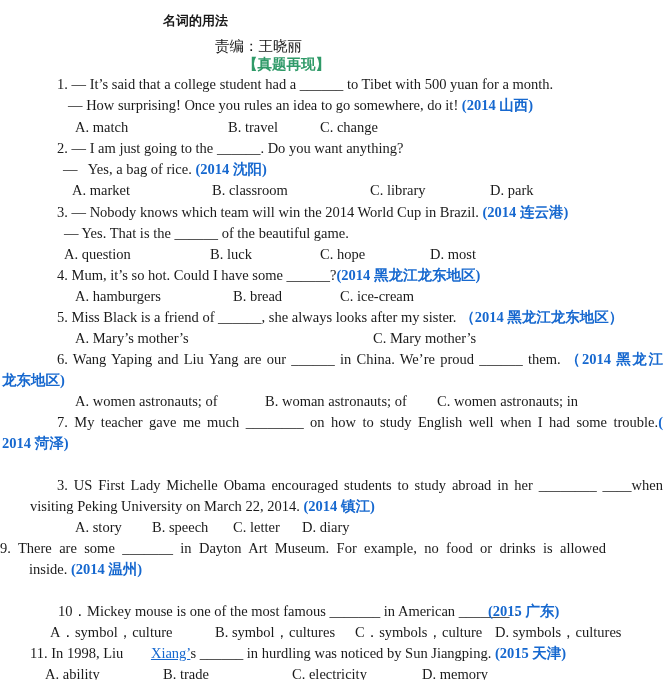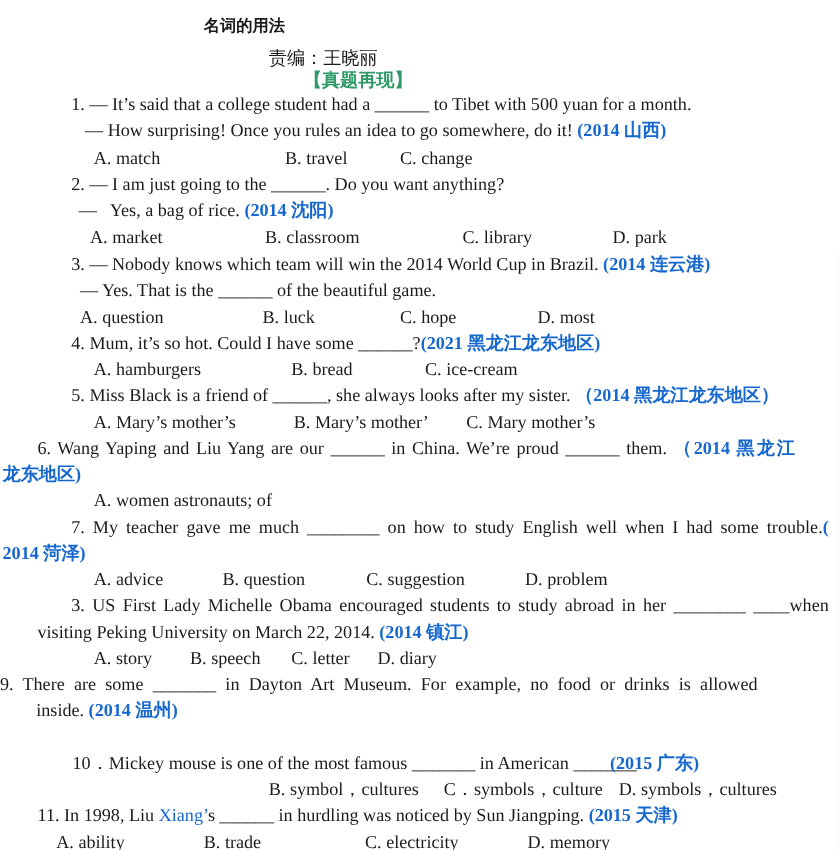--- a/index.html
+++ b/index.html
@@ -21,50 +21,49 @@
   .line {
     position:absolute; left:0; width:671px; height:21px;
     line-height:21px; white-space:pre;
   }
   .line.justify {
     white-space:normal;
     text-align:justify;
     text-align-last:justify;
   }
   .blue  { color:var(--blue,#1668cf); font-weight:bold; }
-  .link  { color:var(--blue,#1668cf); cursor:pointer; }
+  .link  { color:var(--blue,#1668cf); text-decoration:underline; cursor:pointer;margin-left:24px; }
 </style>
 </head>
 <body>
 
 <div class="page">
   <span class="hdr doc-title" style="left:163px; top:12px;">名词的用法</span>
   <span class="hdr doc-editor" style="left:215px; top:37px;">责编：王晓丽</span>
   <span class="hdr doc-section" style="left:243px; top:55px;">【真题再现】</span>
 <div class="line" style="top: 74px; padding-left: 57px;"><span>1. — It’s said that a college student had a ______ to Tibet with 500 yuan for a month.</span></div>
     <div class="line" style="top: 95px; padding-left: 68px;"><span>— How surprising! Once you rules an idea to go somewhere, do it! </span><span class="blue">(2014 山西)</span></div>
     <div class="line" style="top: 117px;"><span style="position: absolute; left: 75px;">A. match</span><span style="position: absolute; left: 184px; margin-left: 44px;">B. travel</span><span style="position: absolute; left: 320px;">C. change</span></div>
     <div class="line" style="top: 138px; padding-left: 57px;"><span>2. — I am just going to the ______. Do you want anything?</span></div>
     <div class="line" style="top: 159px; padding-left: 63px;"><span>—   Yes, a bag of rice. </span><span class="blue">(2014 沈阳)</span></div>
     <div class="line" style="top: 180px;"><span style="position: absolute; left: 72px;">A. market</span><span style="position: absolute; left: 212px;">B. classroom</span><span style="position: absolute; left: 370px;">C. library</span><span style="position: absolute; left: 490px;">D. park</span></div>
     <div class="line" style="top: 202px; padding-left: 57px;"><span>3. — Nobody knows which team will win the 2014 World Cup in Brazil. </span><span class="blue">(2014 连云港)</span></div>
     <div class="line" style="top: 223px; padding-left: 64px;"><span>— Yes. That is the ______ of the beautiful game.</span></div>
     <div class="line" style="top: 244px;"><span style="position: absolute; left: 64px;">A. question</span><span style="position: absolute; left: 210px;">B. luck</span><span style="position: absolute; left: 320px;">C. hope</span><span style="position: absolute; left: 430px;">D. most</span></div>
-    <div class="line" style="top: 265px; padding-left: 57px;"><span>4. Mum, it’s so hot. Could I have some ______?</span><span class="blue">(2021 黑龙江龙东地区)</span></div>
+    <div class="line" style="top: 265px; padding-left: 57px;"><span>4. Mum, it’s so hot. Could I have some ______?</span><span class="blue">(2014 黑龙江龙东地区)</span></div>
     <div class="line" style="top: 286px;"><span style="position: absolute; left: 75px;">A. hamburgers</span><span style="position: absolute; left: 233px;">B. bread</span><span style="position: absolute; left: 340px;">C. ice-cream</span></div>
     <div class="line" style="top: 307px; padding-left: 57px;"><span>5. Miss Black is a friend of ______, she always looks after my sister. </span><span class="blue">（2014 黑龙江龙东地区）</span></div>
-    <div class="line" style="top: 328px;"><span style="position: absolute; left: 75px;">A. Mary’s mother’s</span><span style="position: absolute; left: 235px;">B. Mary’s mother’</span><span style="position: absolute; left: 373px;">C. Mary mother’s</span></div>
-    <div class="line justify" style="top: 349px; padding-left: 30px; width: 606px;"><span>6. Wang Yaping and Liu Yang are our ______ in China. We’re proud ______ them. </span><span class="blue">（2014 黑龙江</span></div>
+    <div class="line" style="top: 328px;"><span style="position: absolute; left: 75px;">A. Mary’s mother’s</span><span style="position: absolute; left: 373px;">C. Mary mother’s</span></div>
+    <div class="line justify" style="top: 349px; padding-left: 57px; width: 606px;"><span>6. Wang Yaping and Liu Yang are our ______ in China. We’re proud ______ them. </span><span class="blue">（2014 黑龙江</span></div>
     <div class="line" style="top: 370px; padding-left: 2px;"><span class="blue">龙东地区)</span></div>
-    <div class="line" style="top: 391px;"><span style="position: absolute; left: 75px;">A. women astronauts; of</span></div>
+    <div class="line" style="top: 391px;"><span style="position: absolute; left: 75px;">A. women astronauts; of</span><span style="position: absolute; left: 265px;">B. woman astronauts; of</span><span style="position: absolute; left: 437px;">C. women astronauts; in</span></div>
     <div class="line justify" style="top: 412px; padding-left: 57px; width: 606px;"><span>7. My teacher gave me much ________ on how to study English well when I had some trouble.</span><span class="blue">(</span></div>
     <div class="line" style="top: 433px; padding-left: 2px;"><span class="blue">2014 菏泽)</span></div>
-    <div class="line" style="top: 454px;"><span style="position: absolute; left: 75px;">A. advice</span><span style="position: absolute; left: 178px;">B. question</span><span style="position: absolute; left: 293px;">C. suggestion</span><span style="position: absolute; left: 420px;">D. problem</span></div>
     <div class="line justify" style="top: 475px; padding-left: 57px; width: 606px;"><span>3. US First Lady Michelle Obama encouraged students to study abroad in her ________ ____when</span></div>
     <div class="line" style="top: 496px; padding-left: 30px;"><span>visiting Peking University on March 22, 2014. </span><span class="blue">(2014 镇江)</span></div>
     <div class="line" style="top: 517px;"><span style="position: absolute; left: 75px;">A. story</span><span style="position: absolute; left: 152px;">B. speech</span><span style="position: absolute; left: 233px;">C. letter</span><span style="position: absolute; left: 302px;">D. diary</span></div>
     <div class="line justify" style="top: 538px; width: 606px;"><span>9. There are some _______ in Dayton Art Museum. For example, no food or drinks is allowed</span></div>
     <div class="line" style="top: 559px; padding-left: 29px;"><span>inside. </span><span class="blue">(2014 温州)</span></div>
     <div class="line" style="top: 601px; padding-left: 58px;"><span>10．Mickey mouse is one of the most famous _______ in American _______．</span><span class="blue" style="position: absolute; left: 488px;">(2015 广东)</span></div>
-    <div class="line" style="top: 622px;"><span style="position: absolute; left: 215px; text-align: right;">B. symbol，cultures</span><span style="position: absolute; left: 355px;">C．symbols，culture</span><span style="position: absolute; left: 495px;">D. symbols，cultures</span></div>
+    <div class="line" style="top: 622px;"><span style="position: absolute; left: 50px;">A．symbol，culture</span><span style="position: absolute; left: 215px; text-align: right;">B. symbol，cultures</span><span style="position: absolute; left: 355px;">C．symbols，culture</span><span style="position: absolute; left: 495px;">D. symbols，cultures</span></div>
     <div class="line" style="top: 643px; padding-left: 30px;"><span>11. In 1998, Liu </span><span class="link">Xiang’</span><span>s ______ in hurdling was noticed by Sun Jiangping. </span><span class="blue">(2015 天津)</span></div>
     <div class="line" style="top: 664px;"><span style="position: absolute; left: 45px;">A. ability</span><span style="position: absolute; left: 163px;">B. trade</span><span style="position: absolute; left: 292px;">C. electricity</span><span style="position: absolute; left: 422px;">D. memory</span></div>
   </div>
 
 </body></html>

